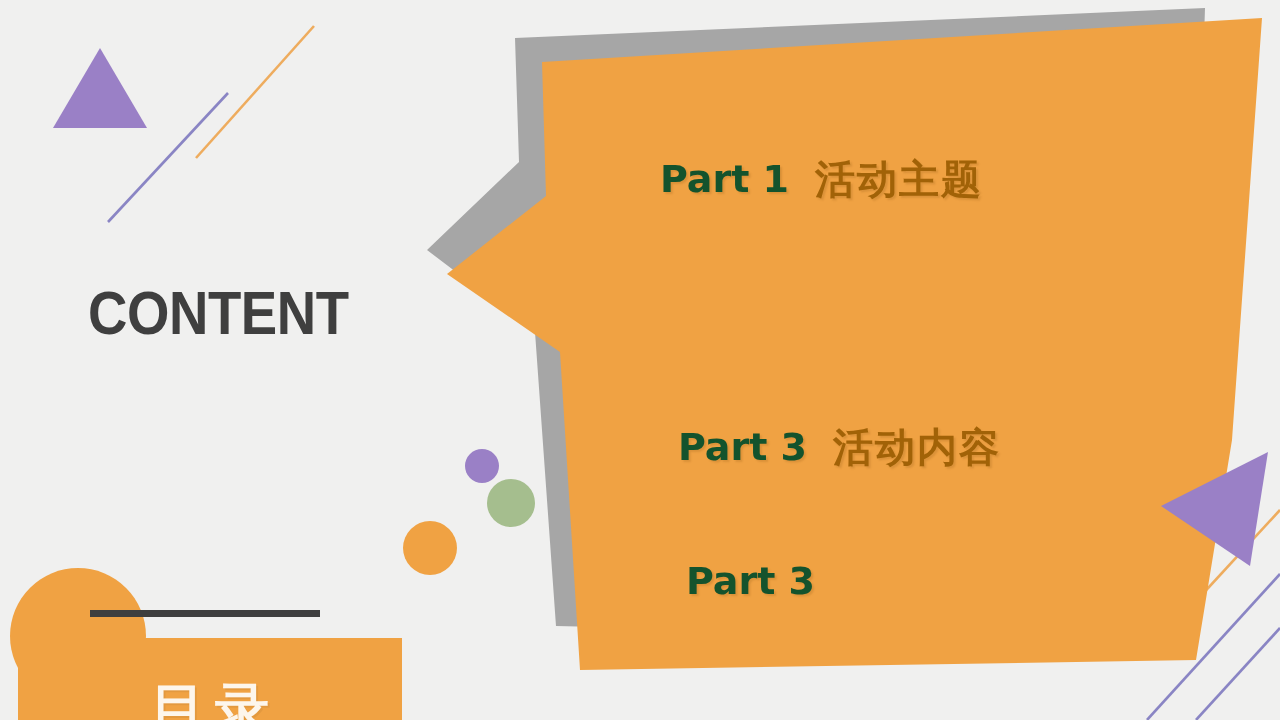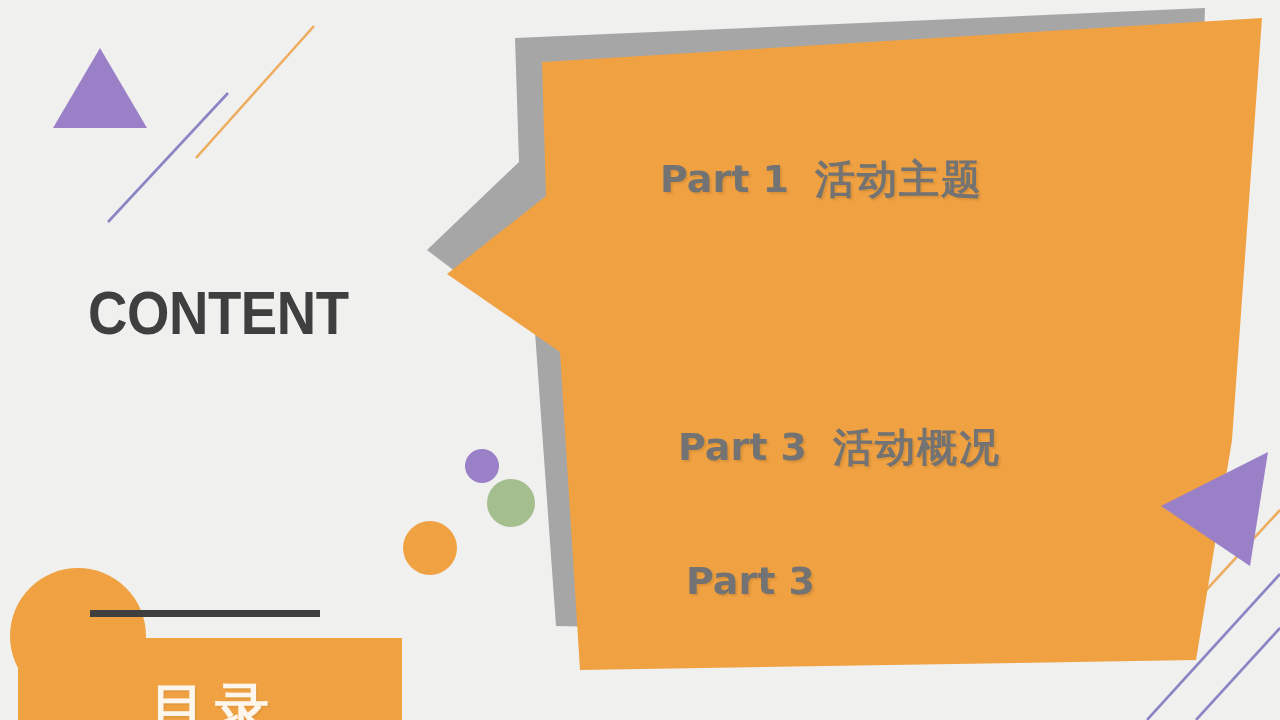--- a/index.html
+++ b/index.html
@@ -84,29 +84,29 @@
   .part-row {
     height: 134px;
     display: flex;
     align-items: center;
     white-space: nowrap;
   }
   .part-row .part-label {
     font-family: "DejaVu Sans", "Liberation Sans", sans-serif;
     font-weight: 700;
     font-size: 38px;
-    color: #737373;
+    color: #14532d;
     text-shadow: 2px 2px 2px rgba(120,70,10,0.18);
   }
   .part-row .part-title {
     font-family: "DejaVu Sans", "Liberation Sans", sans-serif;
     font-weight: 700;
     font-size: 40px;
     letter-spacing: 2px;
-    color: #737373;
+    color: #a16207;
     margin-left: 26px;
     text-shadow: 2px 2px 2px rgba(120,70,10,0.18);
   }
   .r2 { margin-left: 14px; }
   .r3 { margin-left: 18px; }
   .r4 { margin-left: 26px; }
 </style>
 </head>
 <body>
 
@@ -152,21 +152,21 @@
 
     <div class="part-list">
       <div class="part-row r1">
         <span class="part-label">Part 1</span>
         <span class="part-title">活动主题</span>
       </div>
       <div class="part-row r2">
       </div>
       <div class="part-row r3">
         <span class="part-label">Part 3</span>
-        <span class="part-title">活动概况</span>
+        <span class="part-title">活动内容</span>
       </div>
       <div class="part-row r4">
         <span class="part-label">Part 3</span>
       </div>
     </div>
 
   </div>
 </div>
 
 </body></html>

